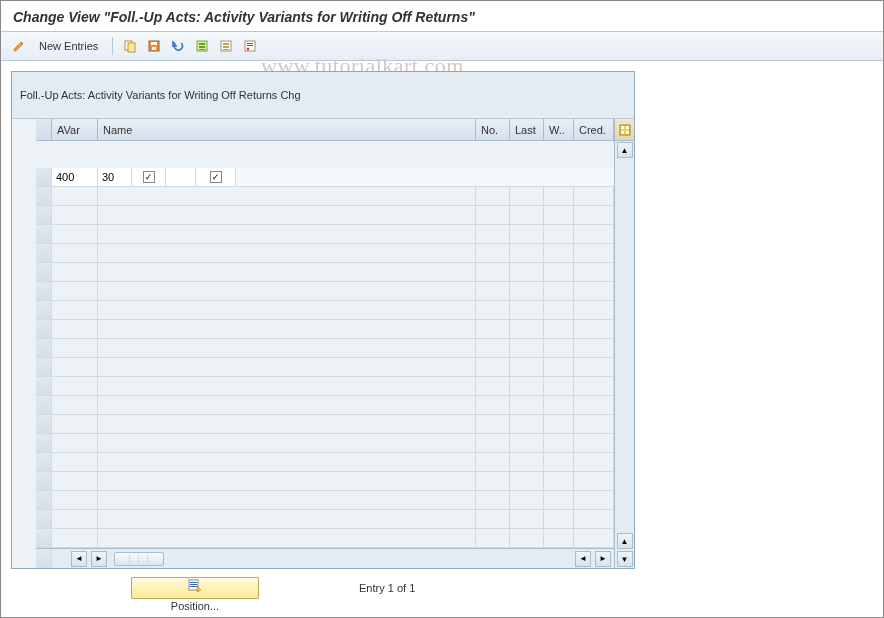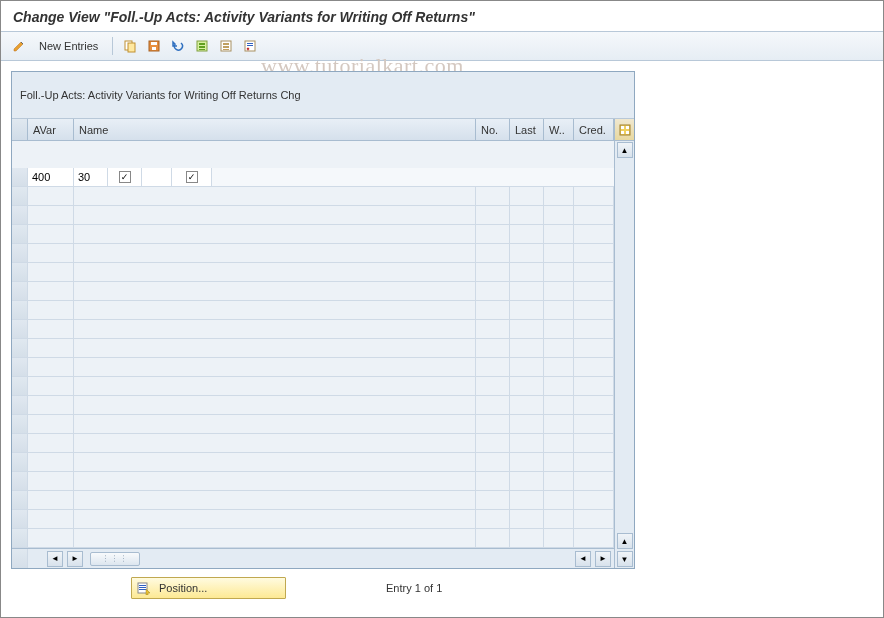--- a/index.html
+++ b/index.html
@@ -82,20 +82,21 @@
     }
     .table-title-bar {
       background: #e3ebf3;
       padding: 17px 8px;
       color: #333;
       border-bottom: 1px solid #b8c8d8;
       font-size: 11px;
     }
     .table-wrapper {
       display: flex;
+      padding-left: 24px;
     }
     .table-grid {
       flex: 1;
       position: relative;
     }
     .table-header-row {
       display: flex;
       background: #d9e4ef;
       border-bottom: 1px solid #a8bcd0;
       height: 22px;
@@ -224,31 +225,32 @@
       position: absolute;
       bottom: 18px;
       left: 0;
       right: 0;
       display: flex;
       align-items: center;
       padding: 0 20px;
     }
     .position-btn {
       margin-left: 110px;
-      width: 155px;
+      width: 128px;
       height: 22px;
       background: linear-gradient(#fffbe0, #fde994);
       border: 1px solid #c0a850;
       display: flex;
       align-items: center;
       padding: 0 5px;
       gap: 8px;
       font-size: 11px;
       color: #333;
       border-radius: 1px;
+      flex-direction: column;
     }
     .position-icon {
       width: 14px;
       height: 14px;
       display:flex;
       align-items:center;
       justify-content:center;
     }
     .entry-text {
       margin-left: 100px;

